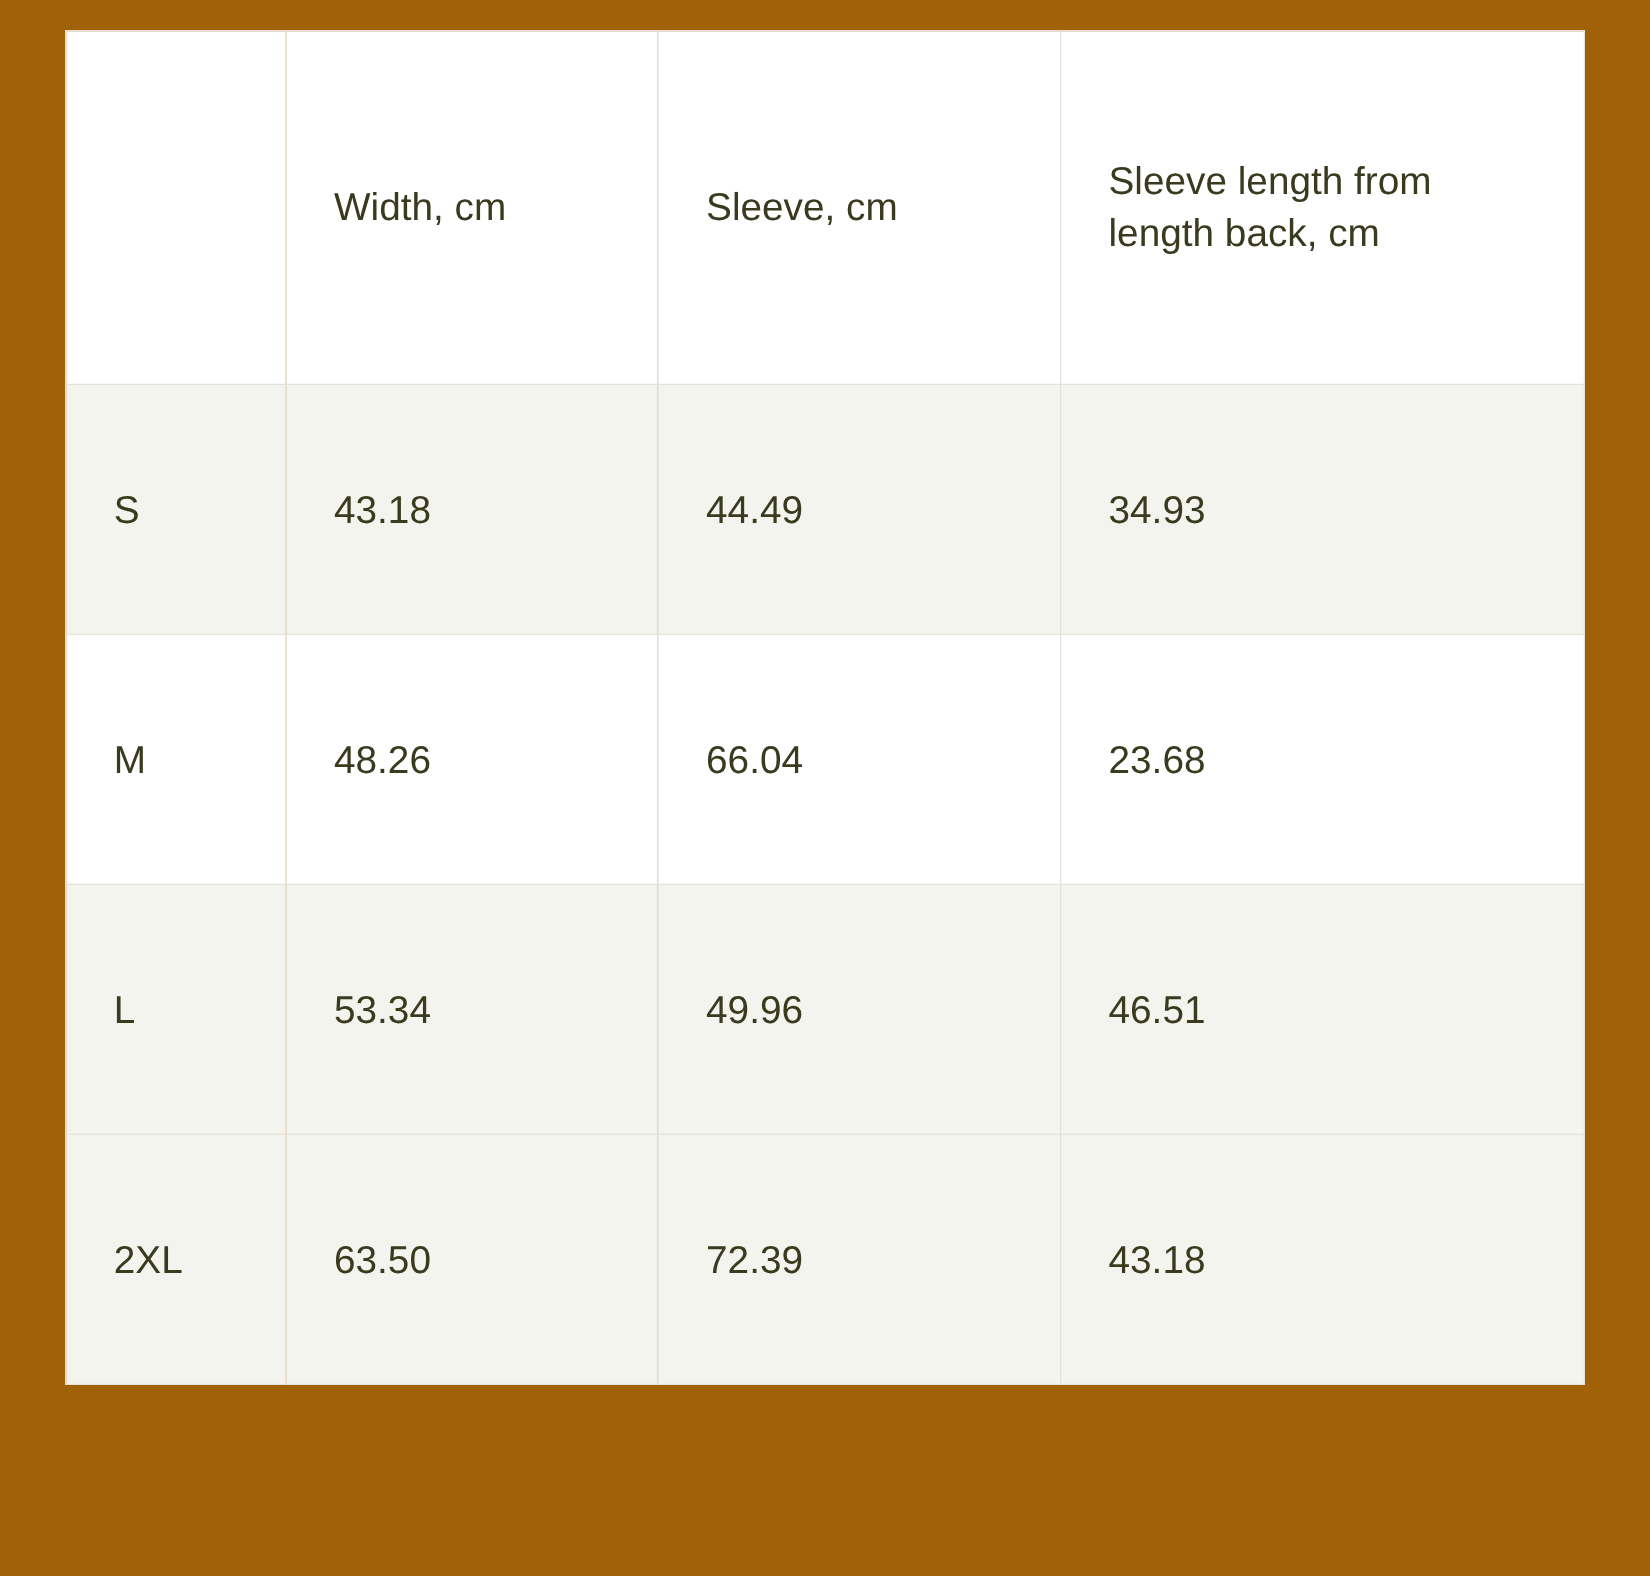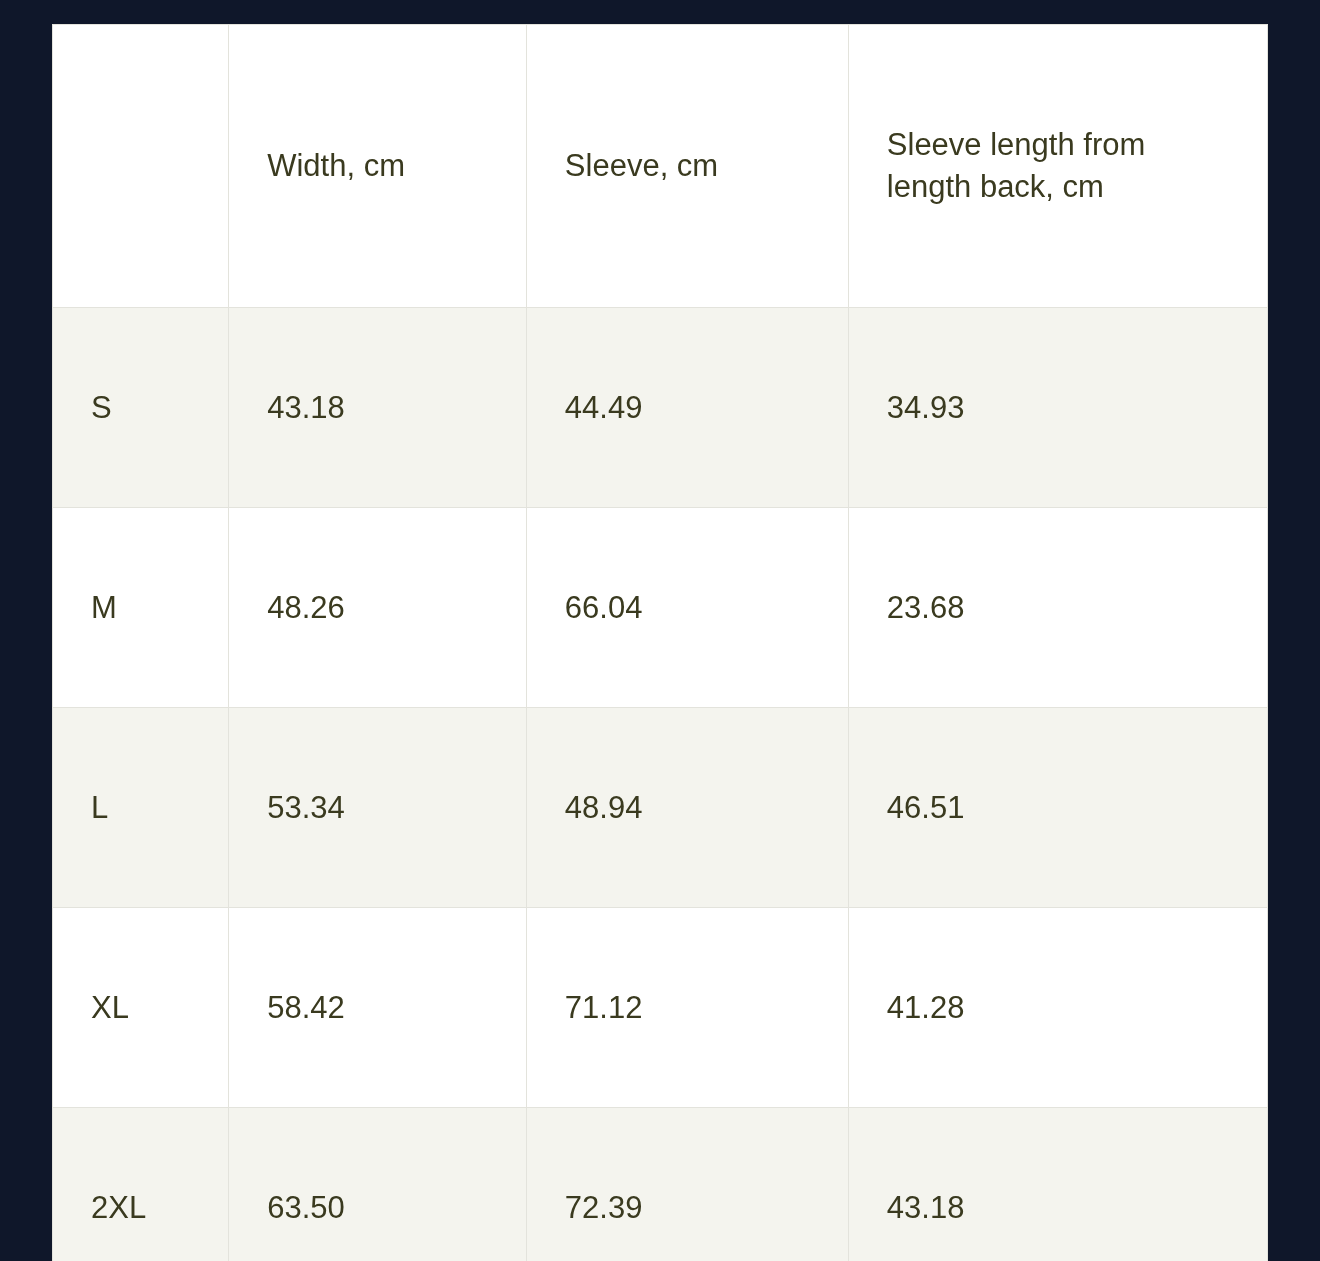--- a/index.html
+++ b/index.html
@@ -8,21 +8,21 @@
     background: #ffffff;
     width: 1320px;
     height: 1261px;
     font-family: "Liberation Sans", sans-serif;
   }
 
   .page {
     width: 1320px;
     height: 1261px;
     box-sizing: border-box;
-    background: #0f172a;
+    background: #a16207;
     display: flex;
     align-items: flex-start;
     justify-content: center;
     padding-top: 24px;
   }
 
   .size-table-wrap {
     width: 1216px;
   }
 
@@ -135,38 +135,24 @@
             </td>
         </tr>
         <tr class="odd">
           <td>
               <span class="cell-text">L</span>
             </td>
           <td>
               <span class="cell-text">53.34</span>
             </td>
           <td>
-              <span class="cell-text">48.94</span>
+              <span class="cell-text">49.96</span>
             </td>
           <td>
               <span class="cell-text">46.51</span>
-            </td>
-        </tr>
-        <tr class="even">
-          <td>
-              <span class="cell-text">XL</span>
-            </td>
-          <td>
-              <span class="cell-text">58.42</span>
-            </td>
-          <td>
-              <span class="cell-text">71.12</span>
-            </td>
-          <td>
-              <span class="cell-text">41.28</span>
             </td>
         </tr>
         <tr class="odd">
           <td>
               <span class="cell-text">2XL</span>
             </td>
           <td>
               <span class="cell-text">63.50</span>
             </td>
           <td>

